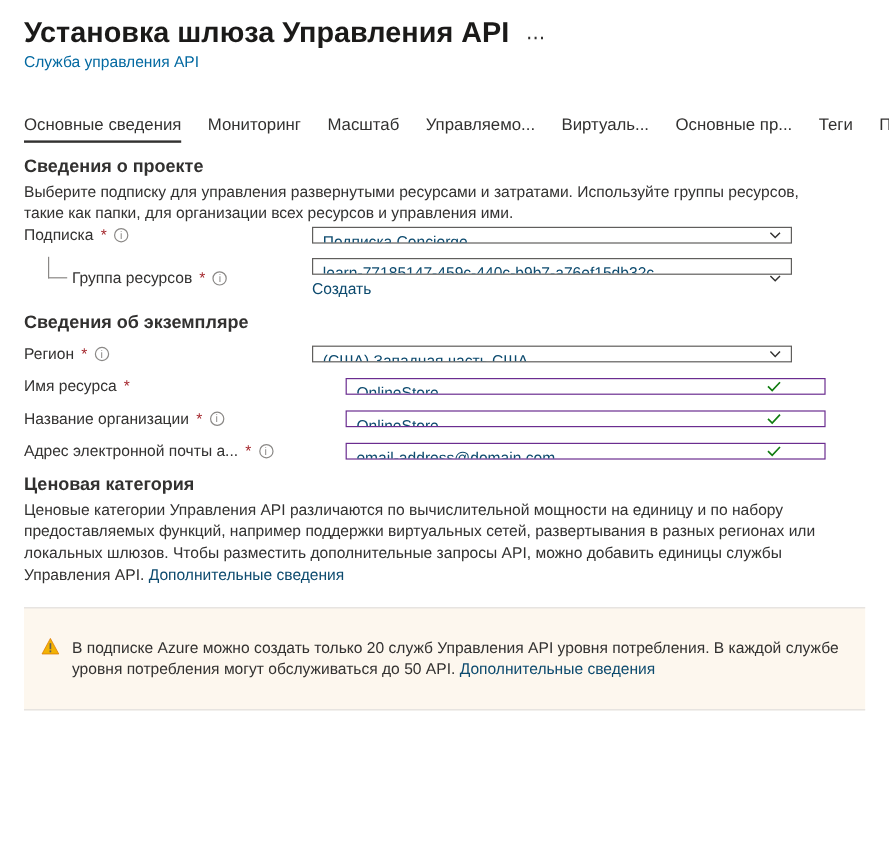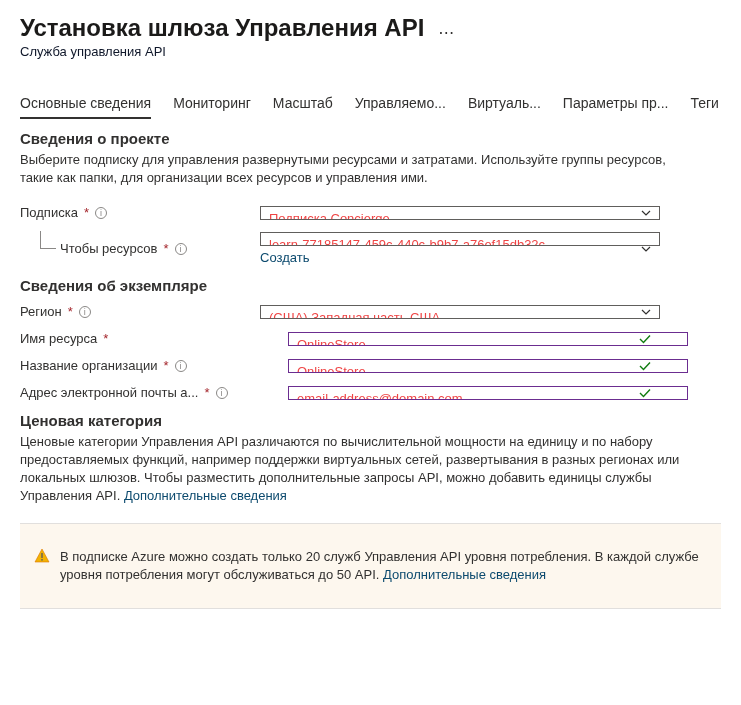--- a/index.html
+++ b/index.html
@@ -23,21 +23,21 @@
 }
 .more-title-icon {
   font-size: 16px;
   color: #323130;
   letter-spacing: 2px;
   padding-top:4px;
 }
 .subtitle {
   margin-top: 2px;
   font-size: 13px;
-  color: #0f172a;
+  color: #0369a1;
 }
 .tabs {
   display: flex;
   gap: 22px;
   margin-top: 36px;
   border-bottom: none;
   font-size: 14px;
 }
 .tab {
   padding-bottom: 6px;
@@ -57,21 +57,21 @@
   margin-bottom: 4px;
   color: #323130;
 }
 .section-desc {
   font-size: 13px;
   color: #323130;
   line-height: 18px;
   max-width: 680px;
 }
 .form-block {
-  margin-top: 18px;
+  margin-top: 1px;
 }
 .form-row {
   display: flex;
   align-items: center;
   margin-bottom: 12px;
 }
 .form-row .label-cell {
   width: 240px;
   display: flex;
   align-items: center;
@@ -108,21 +108,21 @@
   max-width: 400px;
   position: relative;
 }
 .select, .input {
   width: 100%;
   height: 14px;
   border: 1px solid #605e5c;
   font-size: 13px;
   padding: 0 28px 0 8px;
   background: #fff;
-  color: #ef4444;
+  color: #0c4a6e;
   line-height:24px;
   display:block;
   overflow:hidden;
   white-space:nowrap;
 }
 .input.valid { border-color: #6b2d90; margin-left: 28px; }
 .chevron {
   position: absolute;
   right: 8px;
   top: 50%;
@@ -168,21 +168,21 @@
   <span class="more-title-icon">⋯</span>
 </div>
 <div class="subtitle">Служба управления API</div>
 
 <div class="tabs">
   <div class="tab active">Основные сведения</div>
   <div class="tab">Мониторинг</div>
   <div class="tab">Масштаб</div>
   <div class="tab">Управляемо...</div>
   <div class="tab">Виртуаль...</div>
-  <div class="tab">Параметры пр...</div>
+  <div class="tab">Основные пр...</div>
   <div class="tab">Теги</div>
   <div class="tab">Проверка и ус...</div>
 </div>
 
 <div class="section-heading">Сведения о проекте</div>
 <div class="section-desc">Выберите подписку для управления развернутыми ресурсами и затратами. Используйте группы ресурсов, такие как папки, для организации всех ресурсов и управления ими.</div>
 
 <div class="form-block">
   <div class="form-row">
     <div class="label-cell">
@@ -194,21 +194,21 @@
       <div class="select">Подписка Concierge</div>
       <svg class="chevron" width="12" height="12" viewBox="0 0 12 12">
           <path d="M2 4 L6 8 L10 4" fill="none" stroke="#323130" stroke-width="1.2"></path>
         </svg>
     </div>
   </div>
 
   <div class="form-row indent">
     <div class="label-cell">
       <span class="tree-line"></span>
-      <span>Чтобы ресурсов</span>
+      <span>Группа ресурсов</span>
       <span class="req">*</span>
       <span class="info-icon">i</span>
     </div>
     <div class="field-cell">
       <div class="select">learn-77185147-459c-440c-b9b7-a76ef15db32c</div>
       <svg class="chevron" width="12" height="12" viewBox="0 0 12 12">
           <path d="M2 4 L6 8 L10 4" fill="none" stroke="#323130" stroke-width="1.2"></path>
         </svg>
       <span class="link create-link">Создать</span>
     </div>

